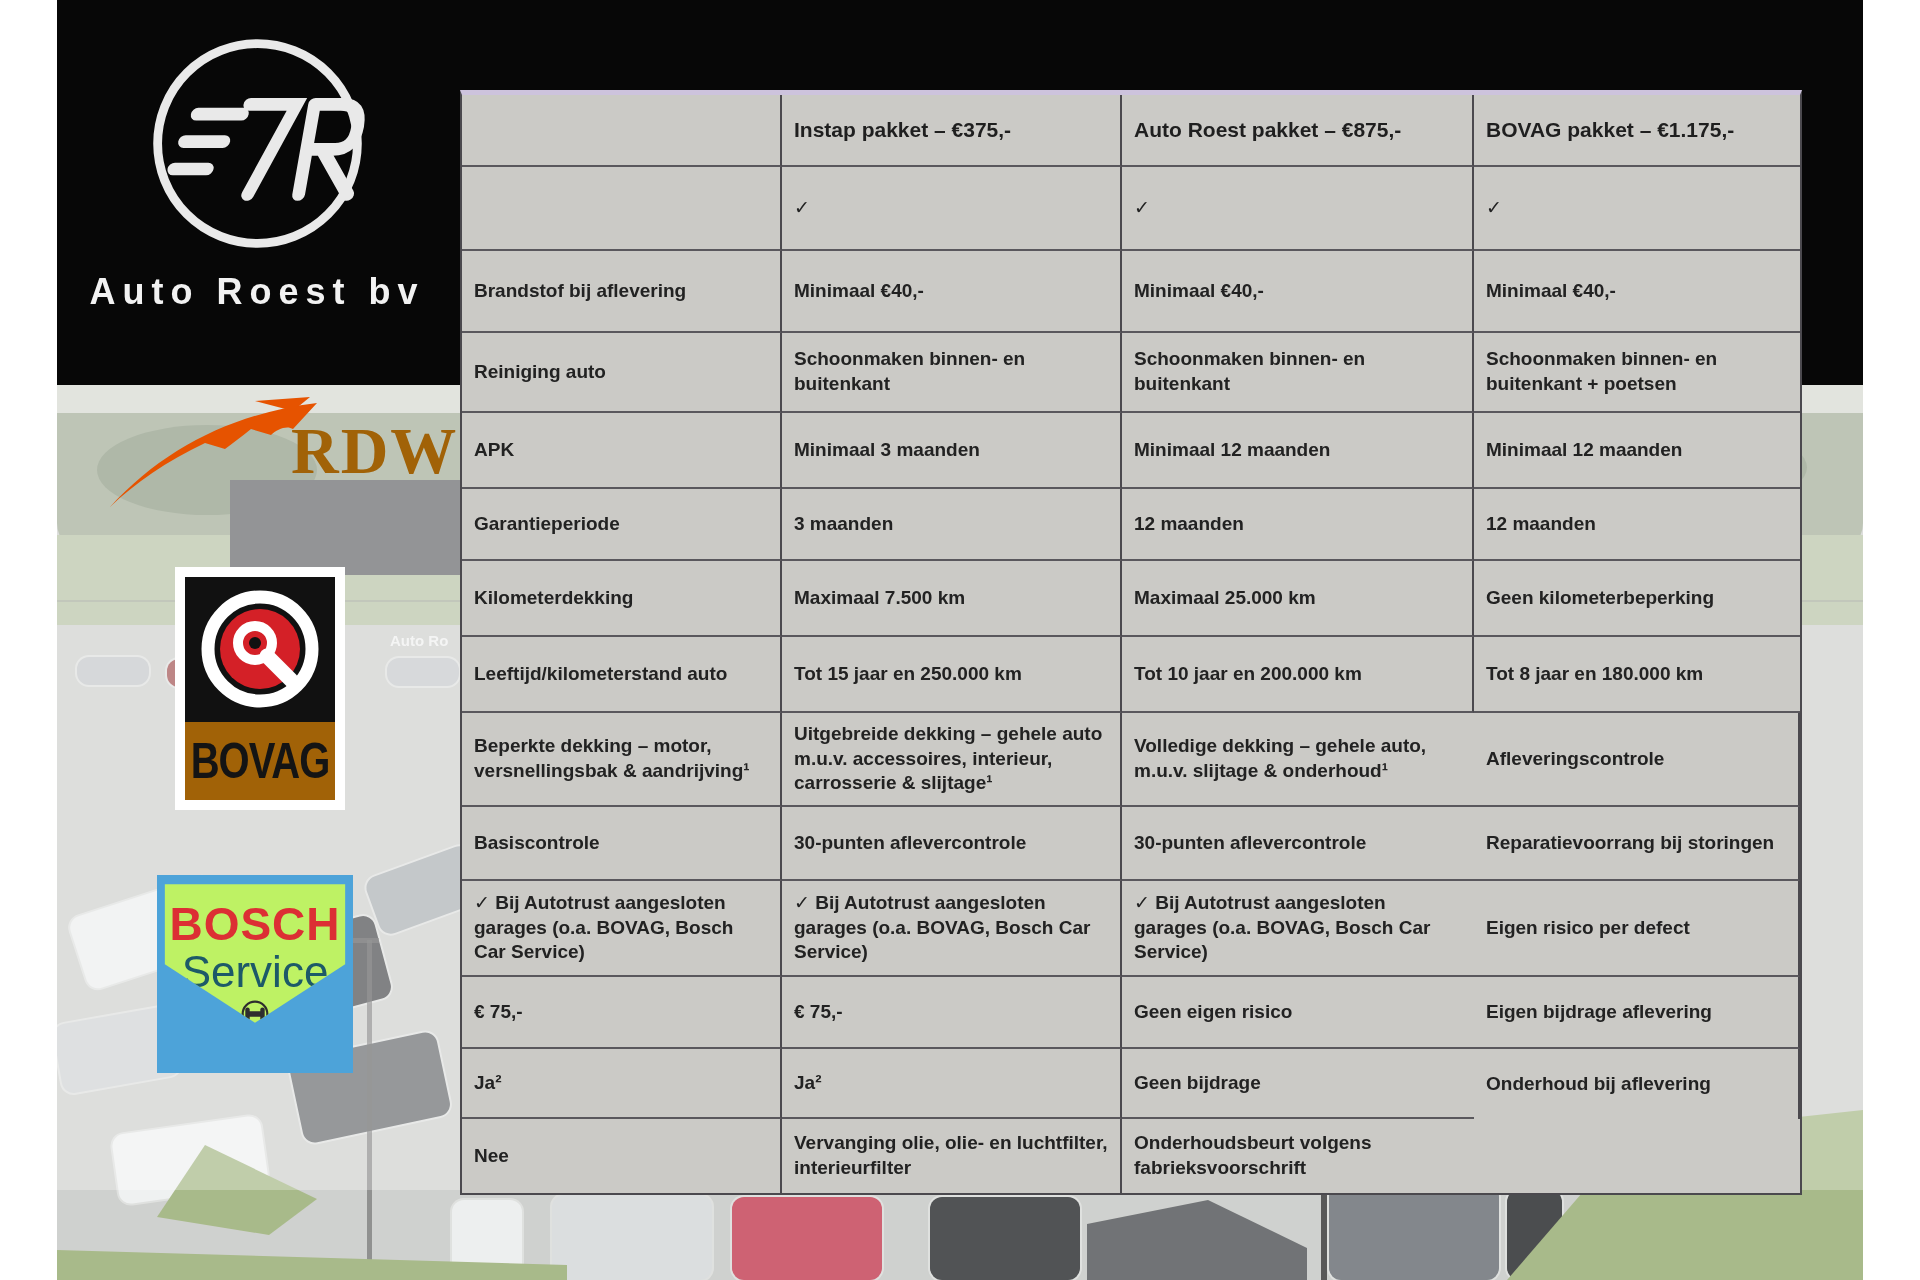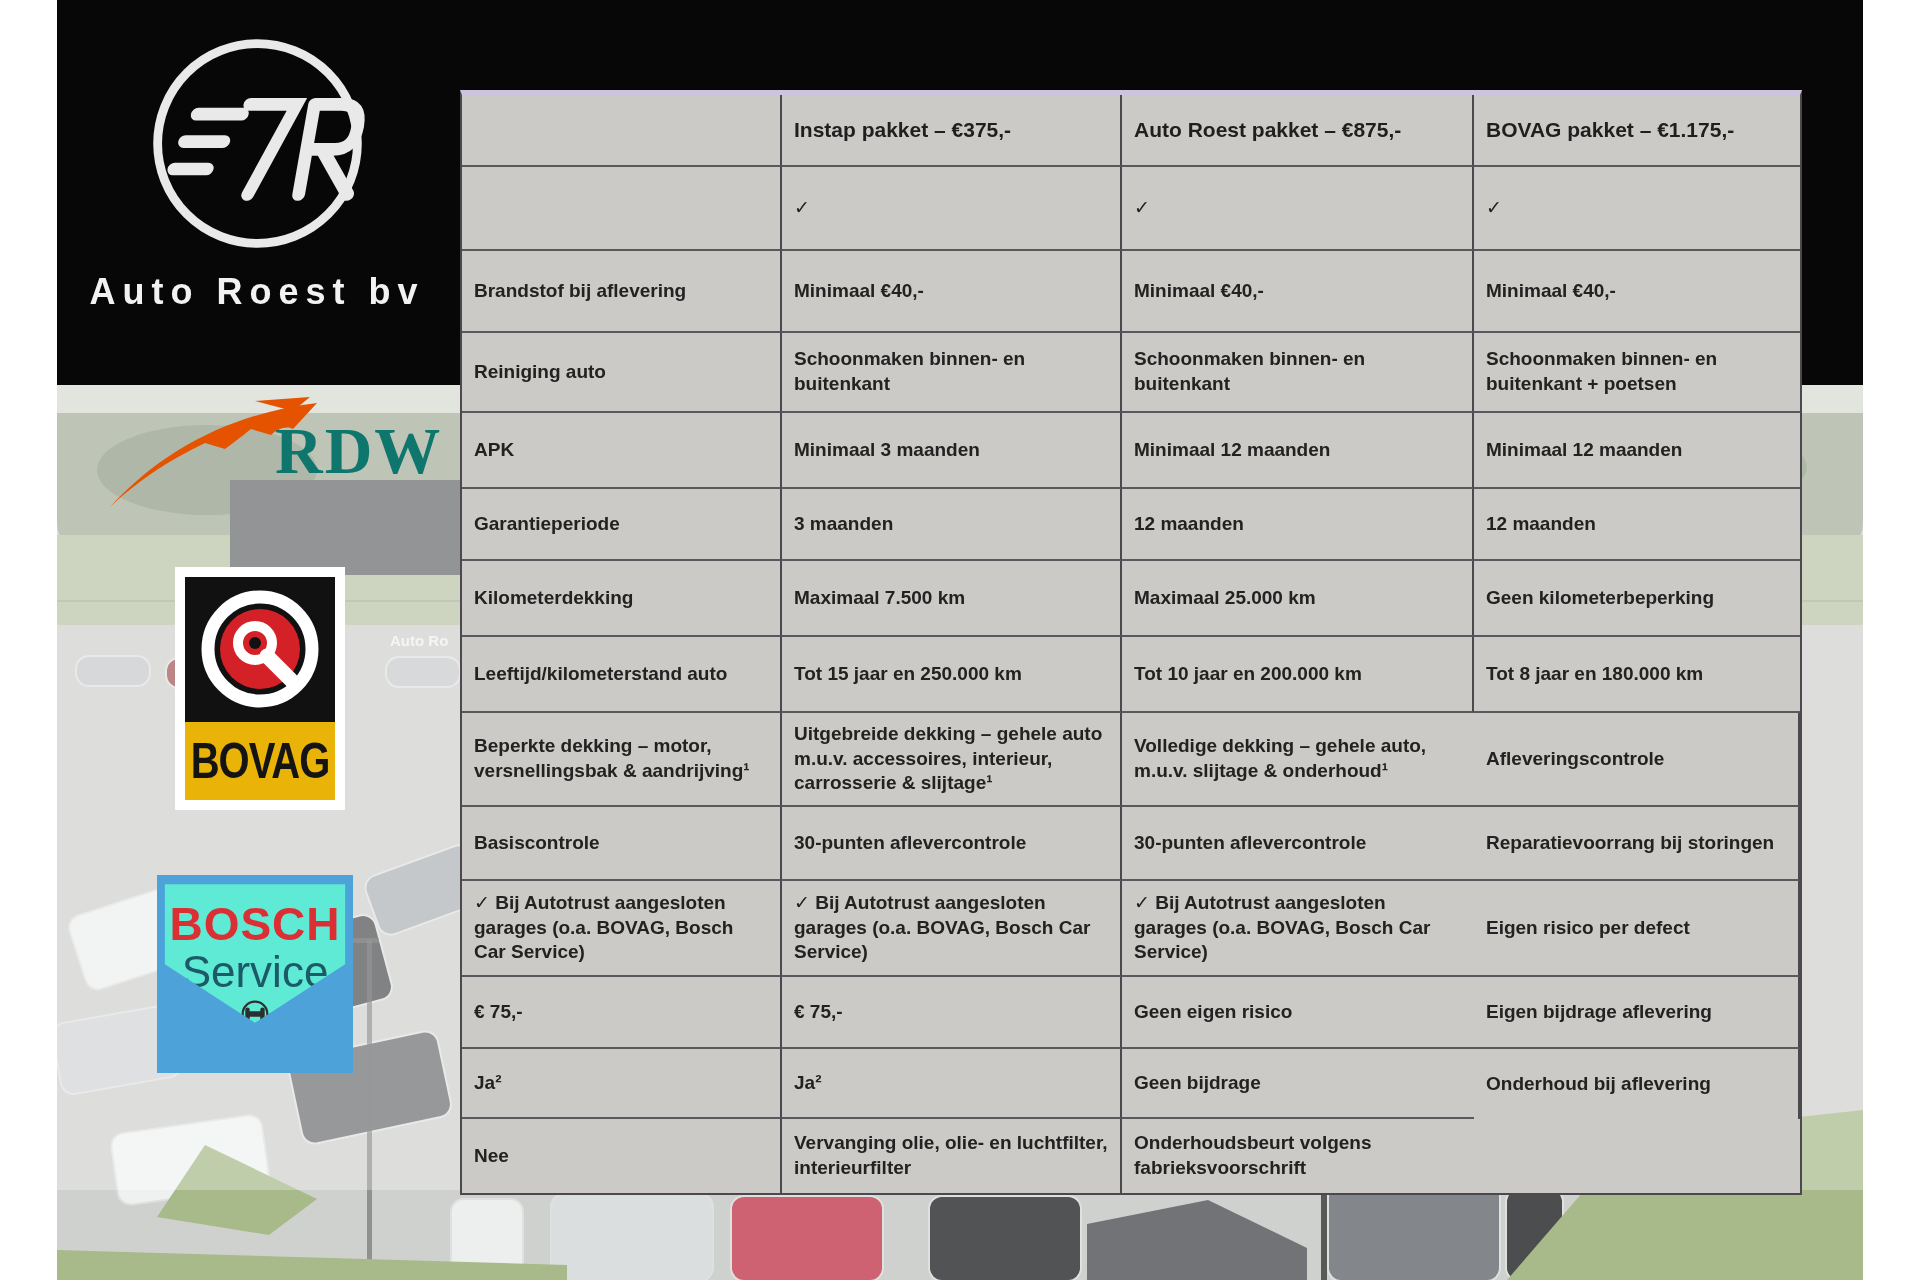--- a/index.html
+++ b/index.html
@@ -22,31 +22,31 @@
   .grass{background:#93a96d;}
   .wash-top{left:0;top:0;width:1806px;height:805px;background:rgba(255,255,255,.42);}
   .wash-bottom{left:0;top:805px;width:1806px;height:90px;background:rgba(255,255,255,.20);}
   
   .panel{position:absolute;left:57px;top:0;width:1806px;height:385px;background:#070707;z-index:2;}
   .brand{position:absolute;left:57px;top:0;width:400px;height:385px;z-index:3;text-align:center;}
   .brand svg{display:block;margin:28px auto 0 auto;}
   .brand-name{color:#f2f2f2;font-size:36px;font-weight:bold;letter-spacing:7px;margin-top:8px;}
   
   .rdw{position:absolute;left:105px;top:395px;width:320px;height:130px;z-index:3;}
-  .rdw-word{position:absolute;left:170px;top:18px;font-family:"Liberation Serif","DejaVu Serif",serif;
-            font-size:66px;font-weight:bold;color:#0f766e;letter-spacing:2px;}
+  .rdw-word{position:absolute;left:186px;top:18px;font-family:"Liberation Serif","DejaVu Serif",serif;
+            font-size:66px;font-weight:bold;color:#a16207;letter-spacing:2px;}
   
   .bovag{position:absolute;left:175px;top:567px;width:170px;height:243px;background:#ffffff;z-index:3;
          box-sizing:border-box;padding:10px;}
   .bovag-top{position:relative;width:150px;height:145px;background:#111111;}
-  .bovag-band{width:150px;height:78px;background:#eab308;display:flex;align-items:center;justify-content:center;}
+  .bovag-band{width:150px;height:78px;background:#a16207;display:flex;align-items:center;justify-content:center;}
   .bovag-word{font-size:40px;font-weight:bold;color:#141414;letter-spacing:-1px;transform:scaleY(1.25);}
   
   .bosch{position:absolute;left:157px;top:875px;width:196px;height:198px;background:#4da3d9;z-index:3;}
-  .bosch-shield{position:absolute;left:0;top:0;width:196px;height:154px;background:#5eead4;
+  .bosch-shield{position:absolute;left:0;top:0;width:196px;height:154px;background:#bef264;
     clip-path:polygon(4% 6%,96% 6%,96% 58%,50% 96%,4% 58%);display:flex;flex-direction:column;align-items:center;}
   .bosch-word{margin-top:22px;font-size:46px;font-weight:bold;color:#dc2f34;letter-spacing:1px;}
   .bosch-service{font-size:44px;font-weight:normal;color:#1d5a68;margin-top:-4px;}
   
   .pkg-table{position:absolute;left:460px;top:90px;width:1338px;z-index:4;display:grid;
              grid-template-columns:320px 340px 352px 326px;
              border:2px solid #4b494e;border-top:5px solid #cdc3dd;background:#cbcac6;}
   .cell{box-sizing:border-box;background:#cbcac6;display:flex;align-items:center;
         padding:8px 12px;font-weight:bold;font-size:19px;line-height:1.3;color:#222222;
         border-bottom:2px solid #5a585d;}

